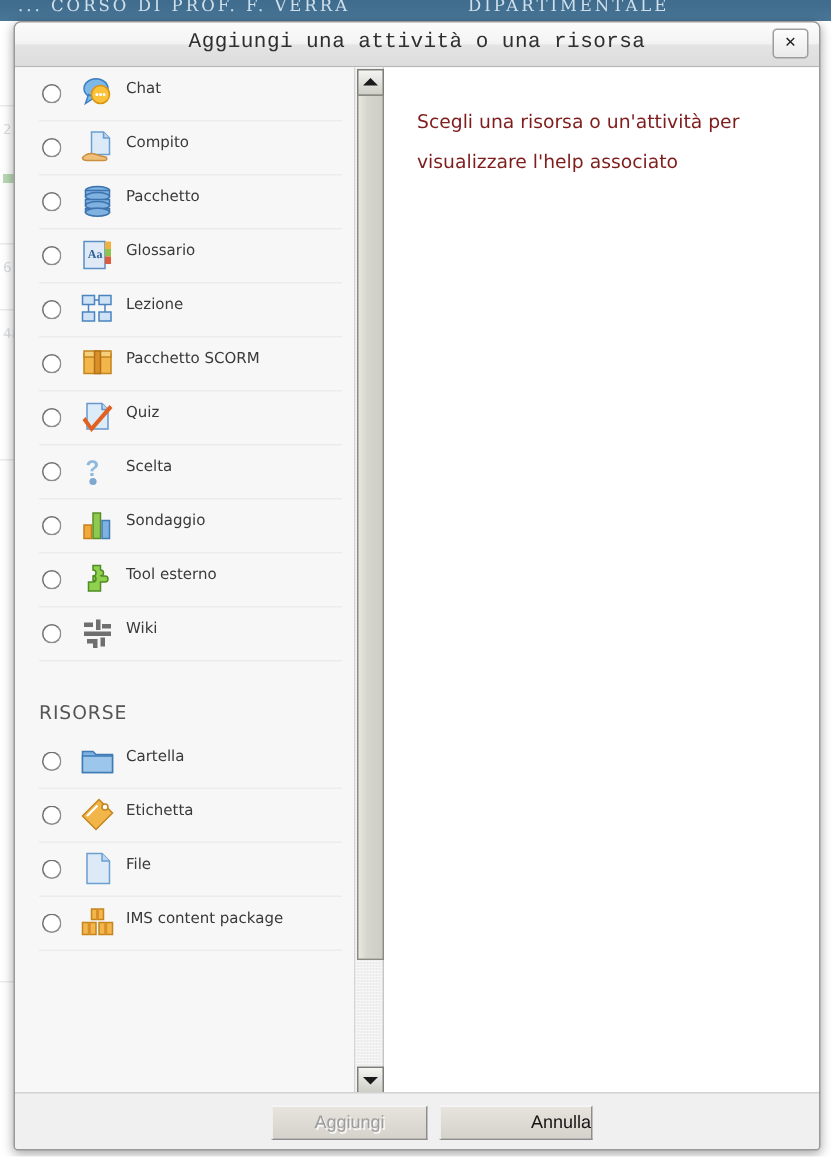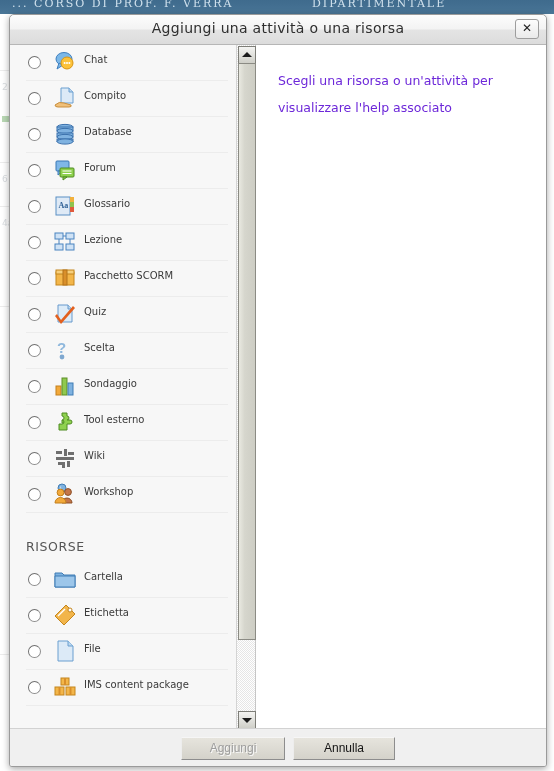--- a/index.html
+++ b/index.html
@@ -43,21 +43,21 @@
     border:1px solid #9a9a9a;border-radius:5px 5px 3px 3px;
     background:#f2f2f2;
     box-shadow:0 2px 7px rgba(0,0,0,.35);
     overflow:hidden;
   }
 
   
   #titlebar{
     position:relative;height:29px;
     background:linear-gradient(to bottom,#fcfcfc 0%,#f3f3f3 48%,#e4e4e4 52%,#dcdcdc 100%);
-    border-bottom:1px solid #b6b6b6;border-radius:4px 4px 0 0;
+    border-bottom:1px solid #b6b6b6;border-radius:4px 4px 0 0;font-family:Liberation Mono, monospace;
   }
   #titlebar .ttl{
     position:absolute;left:0;right:0;top:5px;text-align:center;
     font-size:14px;color:#2f2f2f;letter-spacing:.3px;
   }
   #close-btn{
     position:absolute;right:7px;top:4px;width:22px;height:18px;
     border:1px solid #9d9d9d;border-radius:3px;
     background:linear-gradient(to bottom,#fdfdfd,#eaeaea);
     color:#222;font-size:12px;line-height:16px;text-align:center;
@@ -115,37 +115,37 @@
     position:absolute;left:1px;top:18px;width:16px;height:575px;
     background:linear-gradient(to right,#e9e9e1 0%,#d6d6cd 35%,#cdcdc4 100%);
     border:1px solid #8b8b84;cursor:pointer;
   }
 
   
   #right-pane{
     position:absolute;left:246px;top:0;width:290px;height:683px;background:#ffffff;
   }
   #help-text{
-    padding:22px 29px 0 22px;font-size:12.5px;color:#6d28d9;line-height:27px;
+    padding:22px 29px 0 22px;font-size:12.5px;color:#7f1d1d;line-height:27px;
   }
 
   
   #footer{
     position:absolute;left:0;top:713px;width:536px;height:37px;
     background:#f0f0f0;border-top:1px solid #d2d2d2;
   }
   .btn{
     position:absolute;top:8px;height:21px;
     border:1px solid #8d8d8d;border-top-color:#f6f6f6;border-left-color:#ededed;
     background:linear-gradient(to bottom,#e6e4dd,#d4d2ca);
     font-size:12px;text-align:center;line-height:20px;cursor:pointer;
     font-family:Liberation Sans, sans-serif;
   }
   #btn-add{left:171px;width:102px;color:#9d9d9d;text-shadow:1px 1px 0 #fafafa;cursor:default;}
-  #btn-cancel{left:283px;width:100px;color:#141414;}
+  #btn-cancel{left:283px;width:100px;color:#141414;text-align:right;}
 </style>
 </head>
 <body>
 
 <div id="page-bg">
   <div id="bg-banner">
     <span class="bg-ttl" id="bg-ttl-left">...  CORSO DI  PROF. F. VERRA</span>
     <span class="bg-ttl" id="bg-ttl-right">DIPARTIMENTALE</span>
   </div>
   <div id="bg-body">
@@ -201,34 +201,21 @@
                 <g fill="#7fb2e0" stroke="#3c72ad">
                   <ellipse cx="12" cy="5" rx="8" ry="2.6"></ellipse>
                   <rect x="4" y="5" width="16" height="4"></rect>
                   <ellipse cx="12" cy="9" rx="8" ry="2.6"></ellipse>
                   <rect x="4" y="11" width="16" height="4"></rect>
                   <ellipse cx="12" cy="15" rx="8" ry="2.6"></ellipse>
                   <rect x="4" y="17" width="16" height="2.5"></rect>
                   <ellipse cx="12" cy="19.5" rx="8" ry="2.6"></ellipse>
                 </g>
               </svg></span>
-            <span class="lbl">Database</span>
-          </div>
-          <div class="opt">
-            <span class="radio"></span>
-            <span class="ico"><svg width="24" height="24" viewBox="0 0 24 24">
-                <rect x="3" y="3" width="13" height="10" rx="1" fill="#7fb7e8" stroke="#3b78b5"></rect>
-                <path d="M5 13 v4 l5-4Z" fill="#7fb7e8" stroke="#3b78b5"></path>
-                <rect x="7" y="10" width="14" height="9" rx="1" fill="#8fd14f" stroke="#4f8c22"></rect>
-                <path d="M10 19 v3 l4-3Z" fill="#8fd14f" stroke="#4f8c22"></path>
-                <g stroke="#fff" stroke-width="1.2">
-                  <path d="M9.5 13h9M9.5 15.5h9"></path>
-                </g>
-              </svg></span>
-            <span class="lbl">Forum</span>
+            <span class="lbl">Pacchetto</span>
           </div>
           <div class="opt">
             <span class="radio"></span>
             <span class="ico"><svg width="24" height="24" viewBox="0 0 24 24">
                 <rect x="3" y="3" width="14" height="18" fill="#dfeaf6" stroke="#5a8fc4"></rect>
                 <text x="5.5" y="14" font-size="8" font-family="serif" font-weight="bold" fill="#2f6095">Aa</text>
                 <rect x="17" y="3" width="4" height="5" fill="#f2b13c"></rect>
                 <rect x="17" y="8" width="4" height="5" fill="#8fc34d"></rect>
                 <rect x="17" y="13" width="4" height="5" fill="#e05a3c"></rect>
               </svg></span>
@@ -300,32 +287,20 @@
                   <rect x="11" y="3" width="3" height="7"></rect>
                   <rect x="15" y="6" width="6" height="3"></rect>
                   <rect x="3" y="11" width="18" height="3"></rect>
                   <rect x="5" y="16" width="6" height="3"></rect>
                   <rect x="14" y="15" width="3" height="6"></rect>
                   <rect x="9" y="16" width="3" height="6"></rect>
                 </g>
               </svg></span>
             <span class="lbl">Wiki</span>
           </div>
-          <div class="opt">
-            <span class="radio"></span>
-            <span class="ico"><svg width="24" height="24" viewBox="0 0 24 24">
-                <circle cx="9" cy="6" r="4" fill="#7fb2e0" stroke="#3f7cb5"></circle>
-                <text x="7.3" y="8.2" font-size="5" fill="#fff" font-family="sans-serif">i</text>
-                <path d="M13 21a5 5 0 0 1 10 0Z" fill="#c4764a" stroke="#8d5027" transform="translate(-4,0)"></path>
-                <circle cx="15" cy="10" r="3.4" fill="#c4764a" stroke="#8d5027"></circle>
-                <path d="M2 21a5.5 5.5 0 0 1 11 0Z" fill="#f2a93b" stroke="#c4801c"></path>
-                <circle cx="7.5" cy="10.5" r="3.4" fill="#f2a93b" stroke="#c4801c"></circle>
-              </svg></span>
-            <span class="lbl">Workshop</span>
-          </div>
           <div class="gap"></div>
           <div class="sec-head">RISORSE</div>
           <div class="opt">
             <span class="radio"></span>
             <span class="ico"><svg width="24" height="24" viewBox="0 0 24 24">
                 <path d="M2 6h7l2 2h11v12H2Z" fill="#7fb2e0" stroke="#3f7cb5"></path>
                 <path d="M2 9h20v11H2Z" fill="#9cc6ea" stroke="#3f7cb5"></path>
               </svg></span>
             <span class="lbl">Cartella</span>
           </div>

